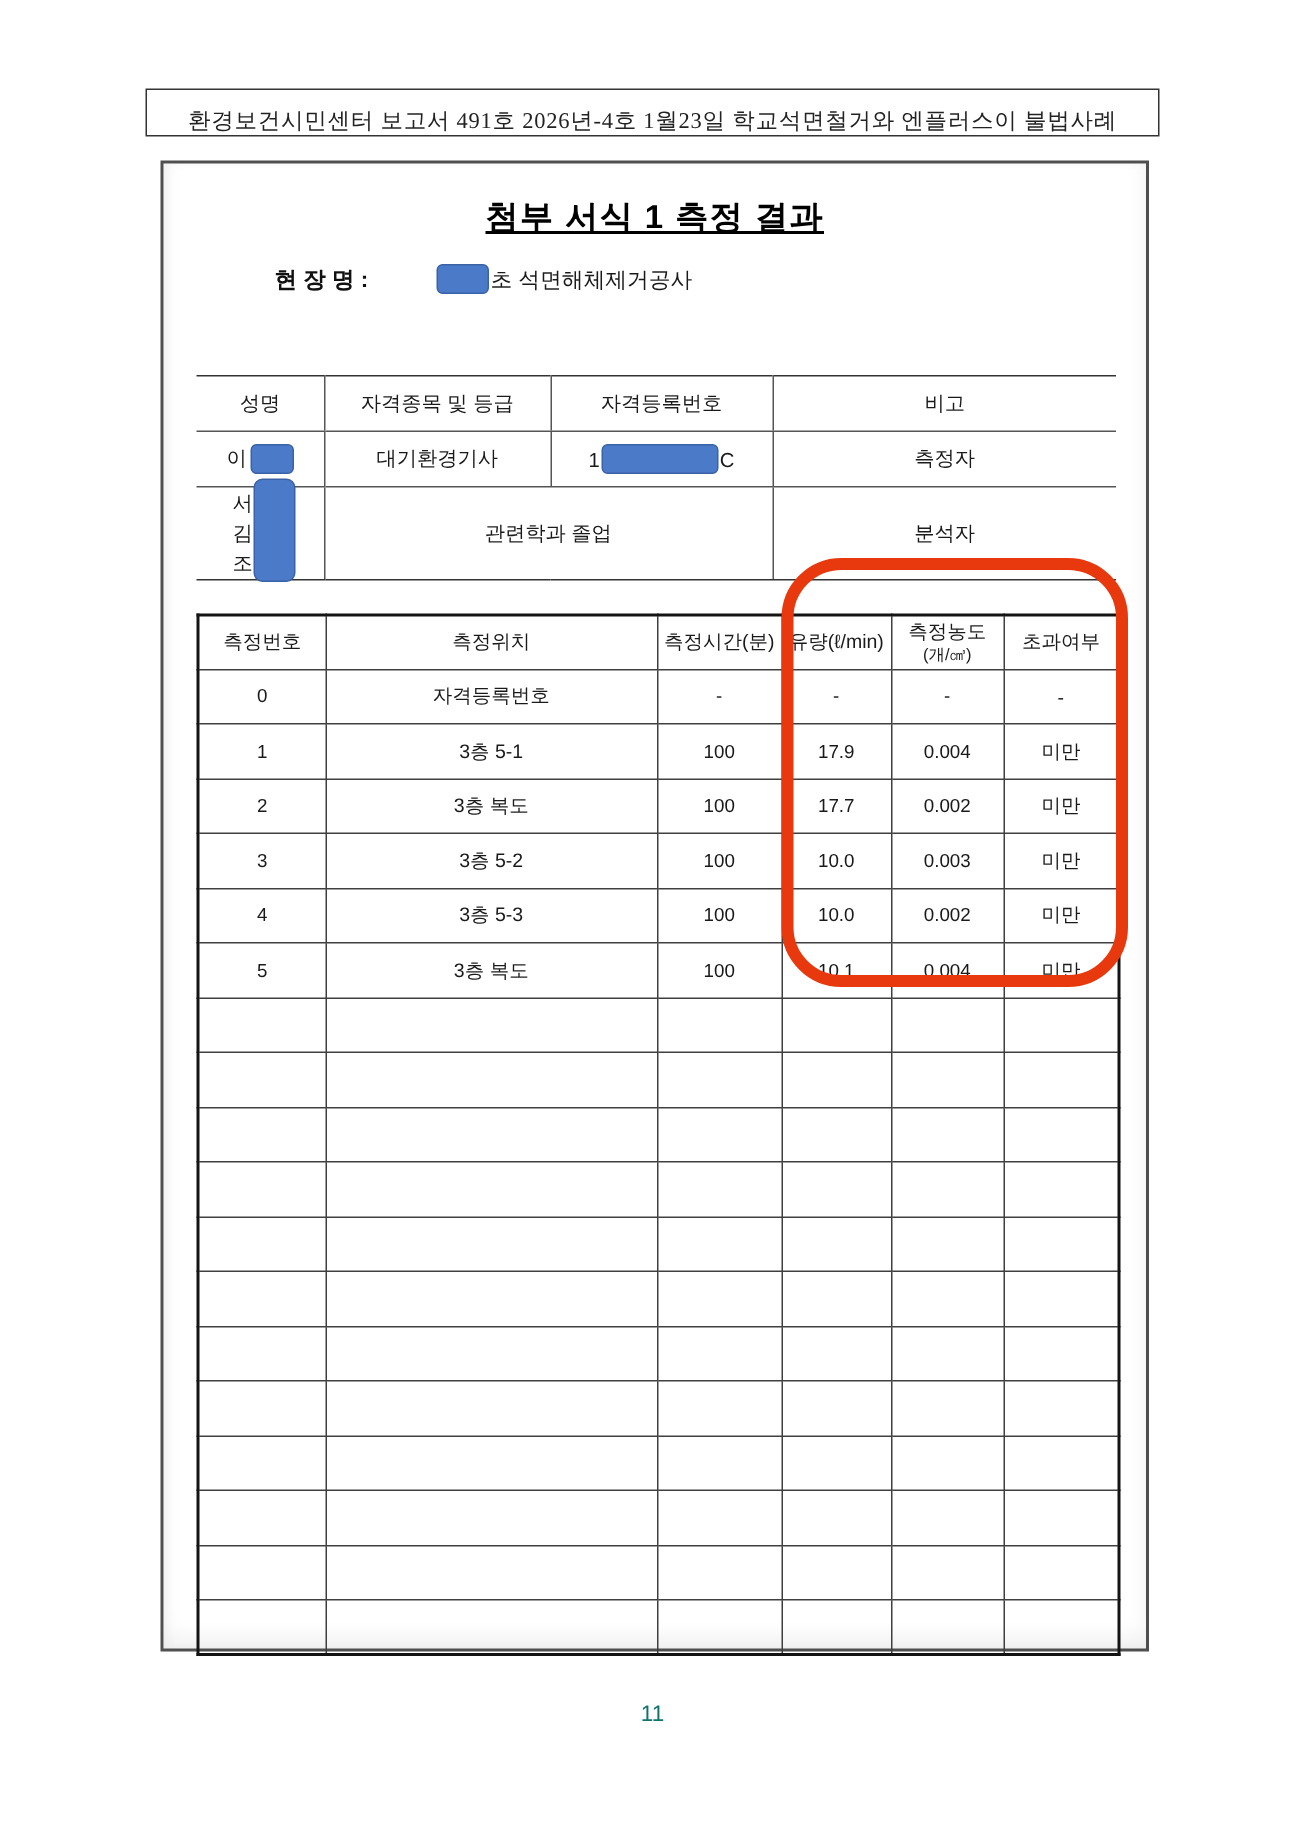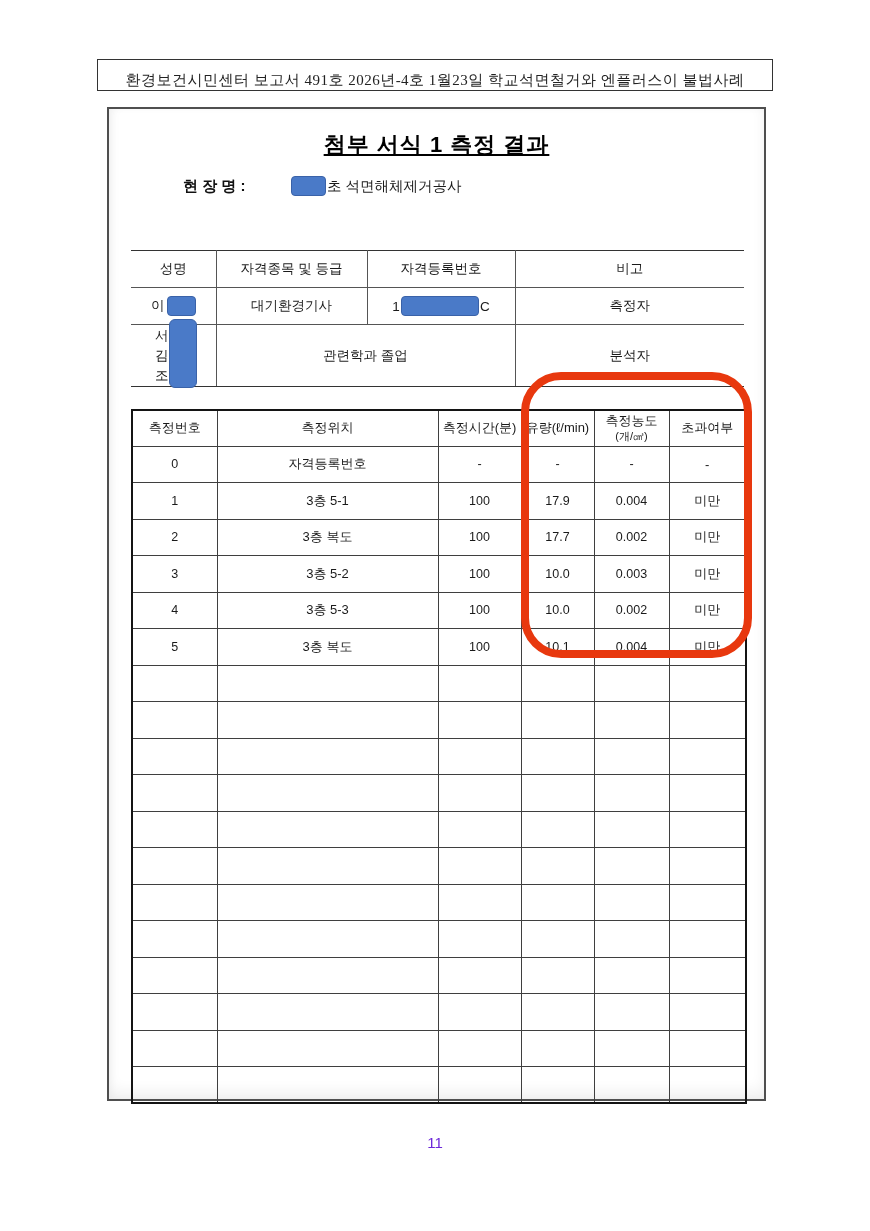--- a/index.html
+++ b/index.html
@@ -78,21 +78,21 @@
   .mtable td.num{font-size:12.5px;}
   
   .annotation{
     position:absolute;left:412px;top:263px;width:231px;height:286px;
     border:8px solid var(--annotation-red,#e8380e);border-radius:40px;
     box-sizing:border-box;pointer-events:none;z-index:5;
   }
   
   .page-number{
     position:absolute;left:0;top:1134px;width:100%;text-align:center;
-    font-size:15px;color:#6d28d9;
+    font-size:15px;color:#0f766e;
   }
 </style>
 </head>
 <body>
 
 <div class="report-header">
   <span>환경보건시민센터 보고서 491호 2026년-4호 1월23일 학교석면철거와 엔플러스이 불법사례</span>
 </div>
 
 <div class="doc-page">

